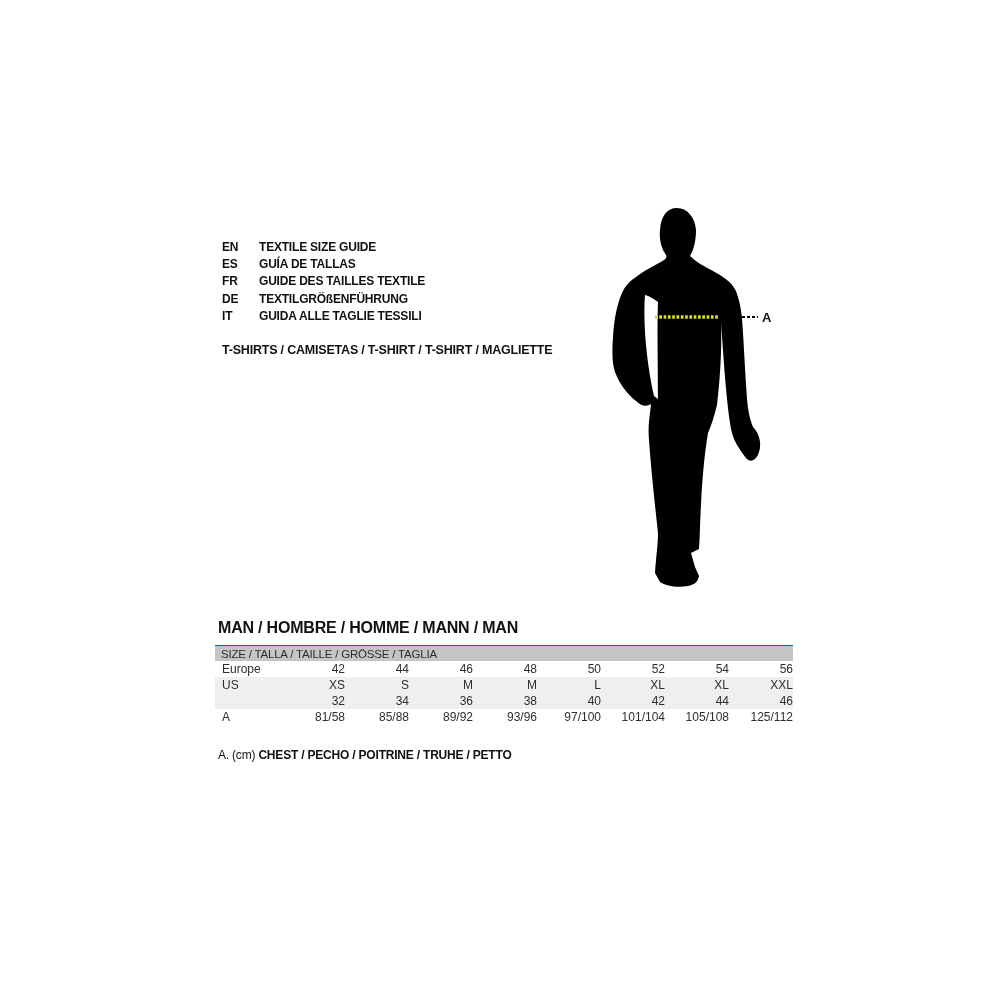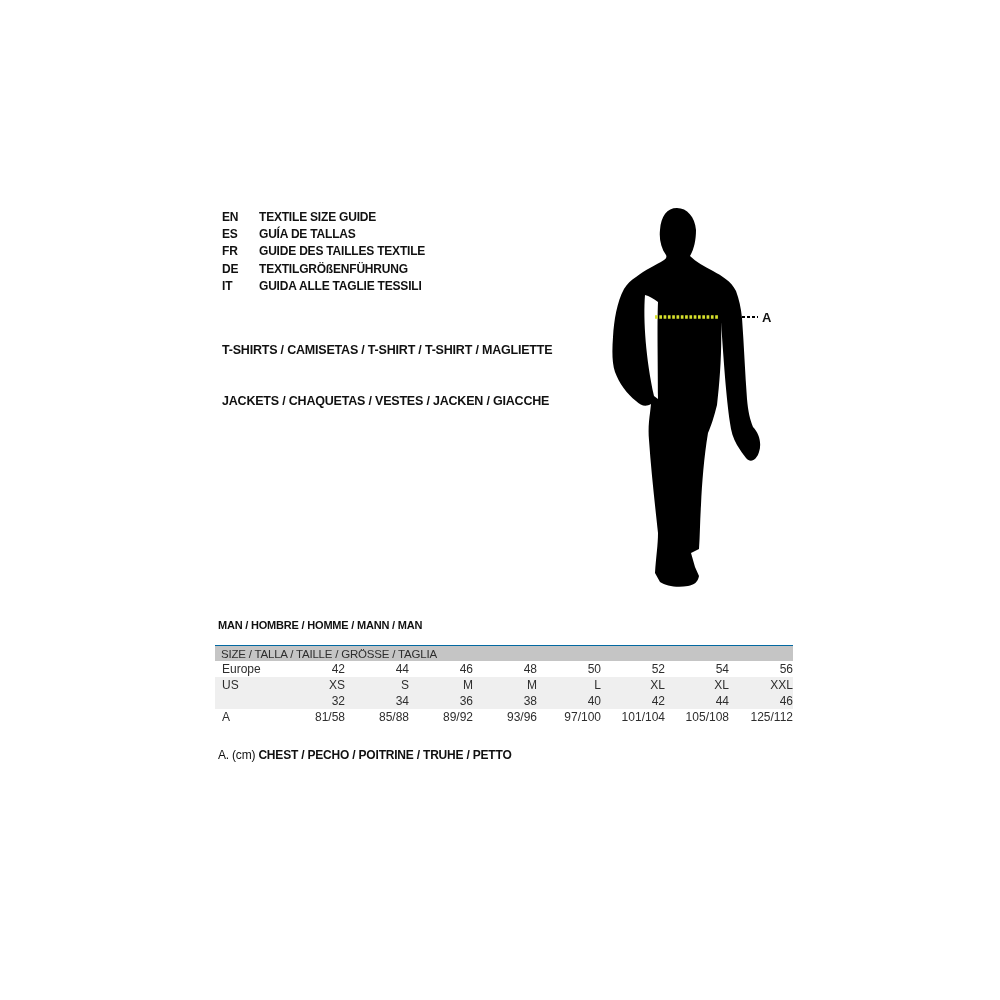--- a/index.html
+++ b/index.html
@@ -3,28 +3,28 @@
 <meta charset="utf-8">
 <style>
   html,body{margin:0;padding:0;background:#fff;}
   #canvas{
     position:relative;width:1000px;height:1000px;background:#fff;overflow:hidden;
     font-family:"Liberation Sans",sans-serif;color:#111;
   }
   
   #lang-block{position:absolute;left:222px;top:209px;}
   .lang-row{height:17.2px;line-height:17.2px;font-size:12px;font-weight:bold;letter-spacing:-0.2px;white-space:nowrap;}
-  .lang-code{display:inline-block;width:37px;}
+  .lang-code{display:inline-block;width:37px;margin-top:30px;}
   
   #cat-block{position:absolute;left:222px;top:308px;}
   .cat-line{height:17.4px;line-height:17.4px;font-size:12.5px;font-weight:bold;letter-spacing:-0.2px;white-space:nowrap;margin-top:34px;}
   
   #figure-wrap{position:absolute;left:600px;top:205px;width:175px;height:390px;}
   
-  #man-title{position:absolute;left:218px;top:619px;font-size:11px;font-weight:bold;letter-spacing:-0.2px;}
+  #man-title{position:absolute;left:218px;top:619px;font-size:16px;font-weight:bold;letter-spacing:-0.2px;}
   
   #size-table{position:absolute;left:215px;top:645px;width:578px;font-size:12px;color:#2e2e2e;}
   #table-header{height:16px;line-height:16px;background:#c5c5c5;border-top:1px solid #0369a1;
     padding-left:6px;box-sizing:border-box;color:#2e2e2e;font-size:11.5px;letter-spacing:-0.2px;}
   .t-row{display:grid;grid-template-columns:66px repeat(8,64px);height:16px;line-height:17px;}
   .t-row.stripe{background:#efefef;}
   .t-label{text-align:left;padding-left:7px;}
   .t-cell{text-align:right;}
   
   #footnote{position:absolute;left:218px;top:748px;font-size:12px;letter-spacing:-0.2px;white-space:nowrap;}
@@ -48,21 +48,20 @@
     <div class="lang-row">
       <span class="lang-code">DE</span><span>TEXTILGRÖßENFÜHRUNG</span>
     </div>
     <div class="lang-row">
       <span class="lang-code">IT</span><span>GUIDA ALLE TAGLIE TESSILI</span>
     </div>
   </div>
 
   <div id="cat-block">
     <div class="cat-line">T-SHIRTS / CAMISETAS / T-SHIRT / T-SHIRT / MAGLIETTE</div>
-    <div class="cat-line">JACKETS / CHAQUETAS / VESTES / JACKEN / GIACCHE</div>
   </div>
 
   <div id="figure-wrap">
     <svg width="175" height="390" viewBox="0 0 175 390" xmlns="http://www.w3.org/2000/svg">
       <path fill="#000000" d="M77,3 C87,3 95,12 96,25 C96,35 94,44 90,51 C96,57 104,61 113,66
            C122,71 131,76 136,86 C139,94 141,103 142,113 C144,140 145,168 147,194
            C148,206 150,215 153,222 C159,228 162,238 159,247 C157,254 151,259 146,253
            C143,249 140,245 137,240 C133,233 131,226 130,218 C126,190 124,160 121,117
            C122,145 120,175 117,200 C114,212 111,221 108,228 C104,252 102,278 101,300
            C100,315 100,330 99,344 L91,348 L95,362 L99,371 C98,377 94,380 88,381

